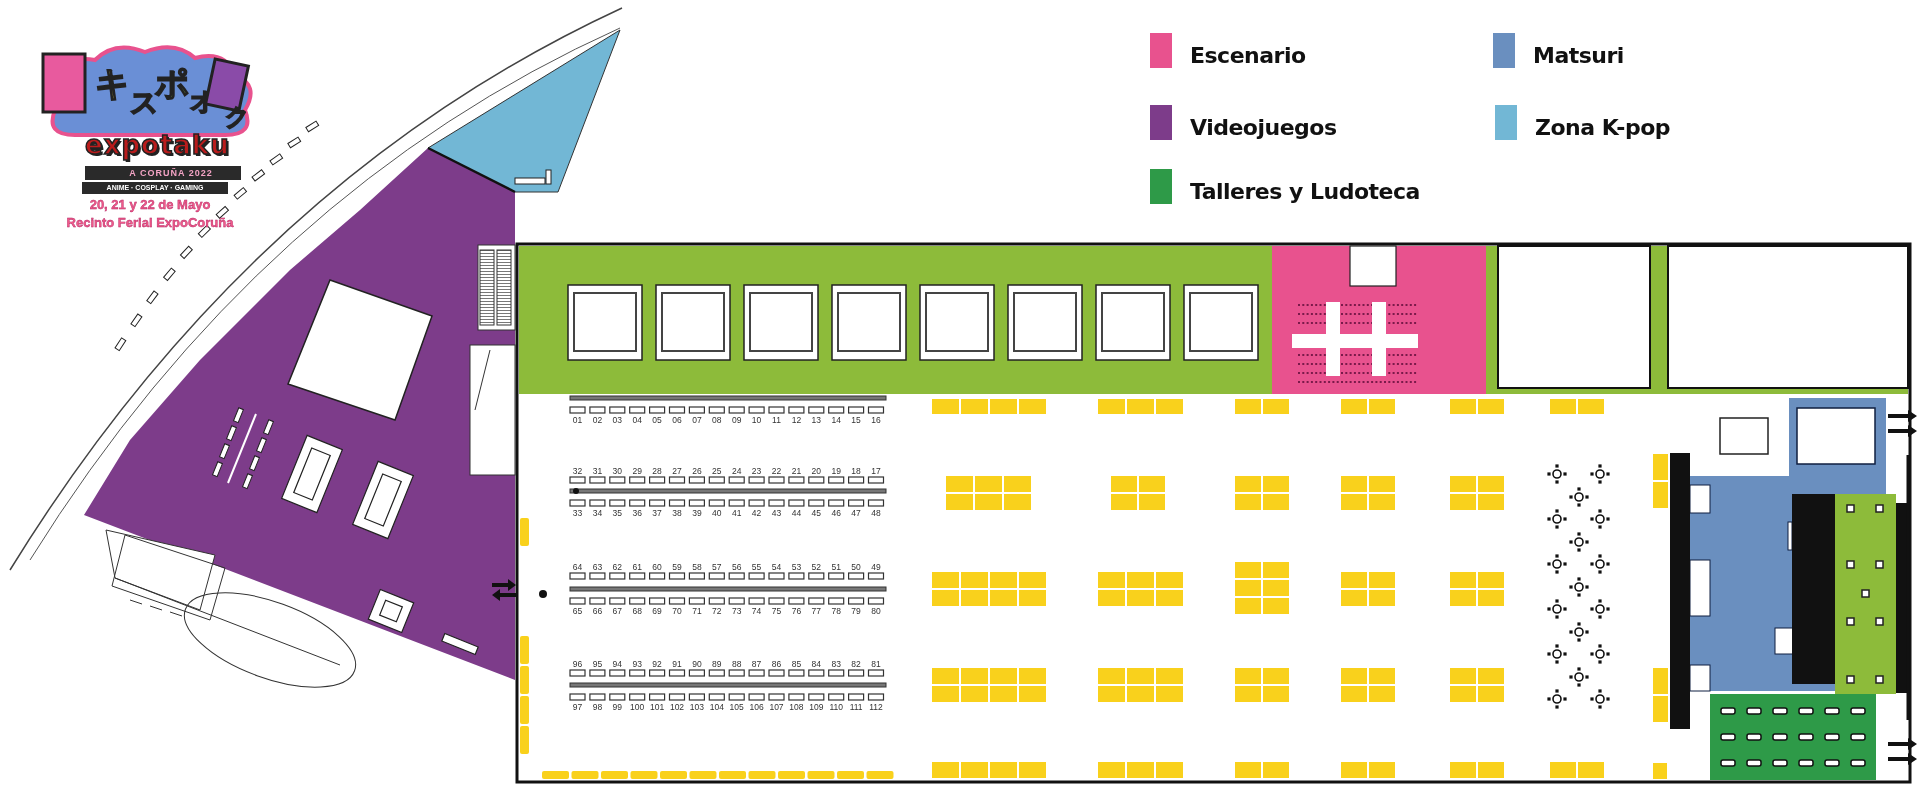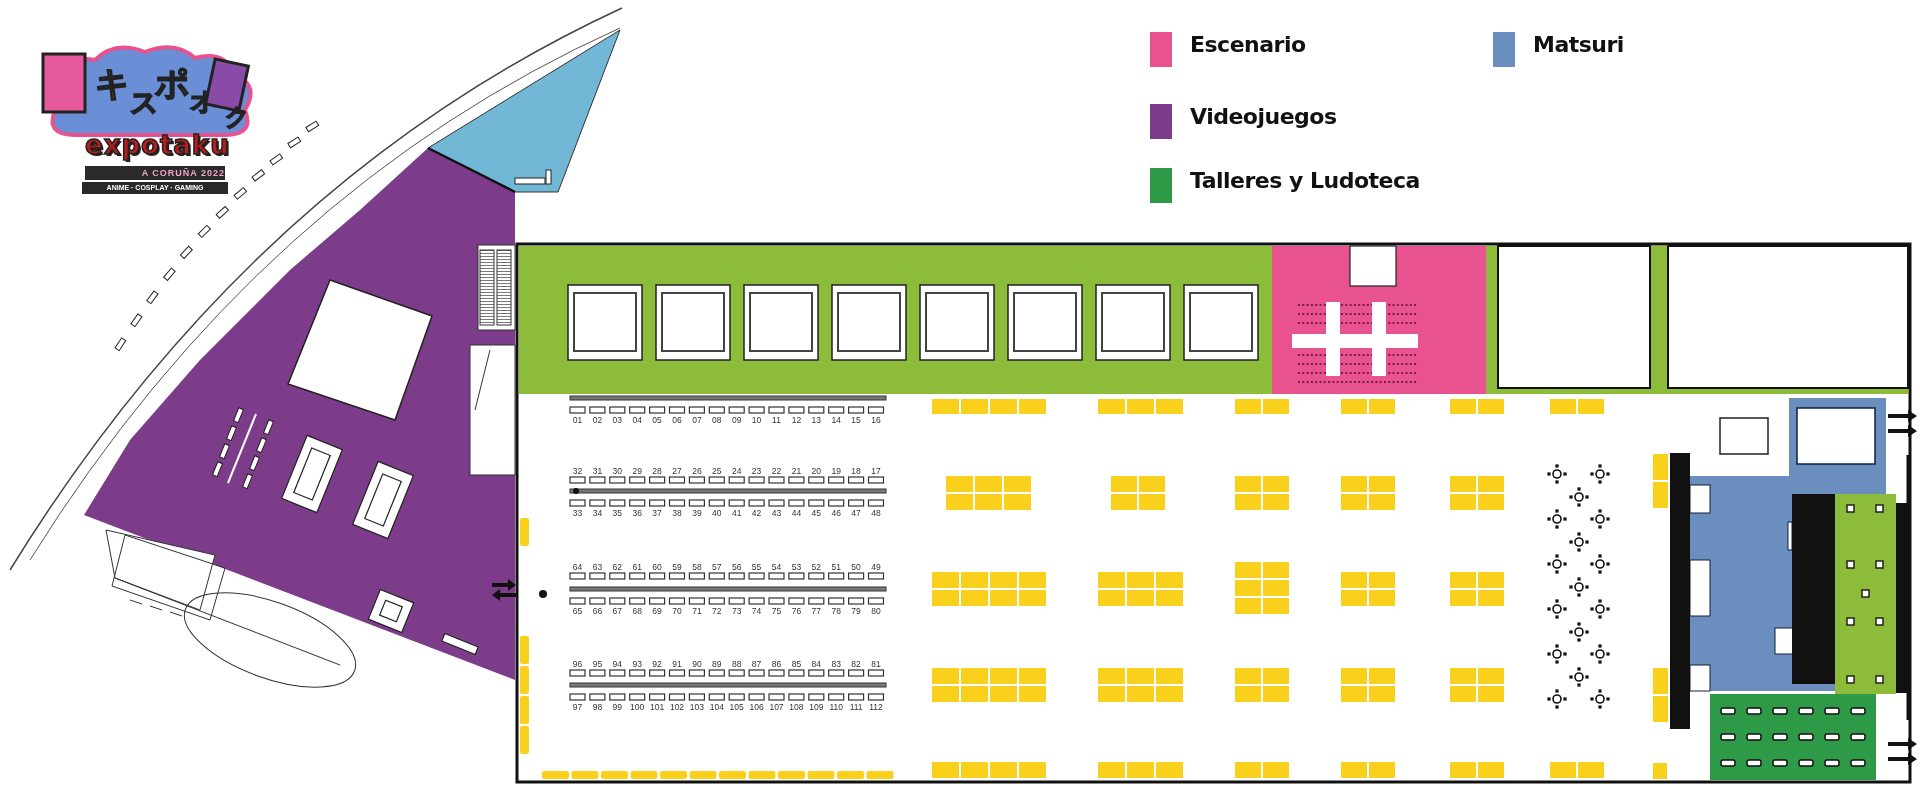--- a/index.html
+++ b/index.html
@@ -2,26 +2,26 @@
 <html><head>
 <meta charset="utf-8">
 <style>
   html,body{margin:0;padding:0;background:#fff;}
   body{width:1920px;height:791px;position:relative;overflow:hidden;font-family:"Liberation Sans",sans-serif;}
   #plan{position:absolute;left:0;top:0;width:1920px;height:791px;}
   .logo{position:absolute;left:30px;top:30px;width:240px;height:210px;}
   .logo-kana{position:absolute;left:5px;top:10px;width:230px;height:110px;}
   .logo-word{position:absolute;left:55px;top:100px;font-family:"DejaVu Sans",sans-serif;font-weight:bold;font-size:26px;color:#b91c1c;letter-spacing:1px;
     -webkit-text-stroke:1.5px #222;text-shadow:2px 2px 0 #222;}
-  .logo-sub{position:absolute;left:55px;top:136px;width:140px;height:14px;background:#2a2a2a;color:#f3a3c4;font-size:9px;font-weight:bold;text-align:right;line-height:14px;letter-spacing:1px;}
+  .logo-sub{position:absolute;left:55px;top:136px;width:140px;height:14px;background:#2a2a2a;color:#f3a3c4;font-size:9px;font-weight:bold;text-align:center;line-height:14px;letter-spacing:1px;padding-left:16px;}
   .logo-tag{position:absolute;left:52px;top:152px;width:146px;height:12px;background:#2a2a2a;color:#fff;font-size:7px;font-weight:bold;text-align:center;line-height:12px;}
   .logo-date{position:absolute;left:0;top:166px;width:240px;text-align:center;font-weight:bold;font-size:13px;color:#f05a8a;line-height:18px;
     -webkit-text-stroke:0.4px #b02060;}
   .legend{position:absolute;left:1150px;top:32px;width:650px;height:190px;}
-  .legend-item{position:absolute;height:36px;display:flex;align-items:flex-start;}
+  .legend-item{position:absolute;height:36px;display:flex;align-items:flex-end;}
   .swatch{width:22px;height:35px;margin-right:18px;}
   .legend-label{font-family:"DejaVu Sans",sans-serif;font-weight:bold;font-size:22px;color:#111;letter-spacing:-0.5px;}
 </style>
 </head>
 <body>
 
 <svg id="plan" viewBox="0 0 1920 791" xmlns="http://www.w3.org/2000/svg">
 
   <path d="M10 570 Q 250 180 622 8" fill="none" stroke="#444" stroke-width="1.5"></path>
   <path d="M30 560 Q 260 190 620 28" fill="none" stroke="#555" stroke-width="1"></path>
@@ -881,32 +881,40 @@
     <text x="60" y="55" font-size="34" font-weight="bold" fill="#f5e13a" stroke="#222" stroke-width="1.5" font-family="DejaVu Sans, sans-serif">キ</text>
     <text x="95" y="72" font-size="28" font-weight="bold" fill="#6fc2e8" stroke="#222" stroke-width="1.5" font-family="DejaVu Sans, sans-serif">ス</text>
     <text x="120" y="55" font-size="34" font-weight="bold" fill="#8dc63f" stroke="#222" stroke-width="1.5" font-family="DejaVu Sans, sans-serif">ポ</text>
     <text x="155" y="70" font-size="26" font-weight="bold" fill="#f5e13a" stroke="#222" stroke-width="1.5" font-family="DejaVu Sans, sans-serif">オ</text>
     <rect x="175" y="22" width="34" height="46" fill="#8a4ba8" stroke="#222" stroke-width="3" transform="rotate(12 192 45)"></rect>
     <text x="190" y="85" font-size="24" font-weight="bold" fill="#5cc05c" stroke="#222" stroke-width="1.5" font-family="DejaVu Sans, sans-serif">ク</text>
   </svg>
   <div class="logo-word">expotaku</div>
   <div class="logo-sub">A CORUÑA 2022</div>
   <div class="logo-tag">ANIME · COSPLAY · GAMING</div>
+  <div class="logo-date">
+    <div>20, 21 y 22 de Mayo</div>
+    <div>Recinto Ferial ExpoCoruña</div>
+  </div>
 </div>
 
 <div class="legend">
   <div class="legend-item" style="left:0;top:0">
     <div class="swatch" style="background:#e8528e"></div>
     <span class="legend-label">Escenario</span>
   </div>
   <div class="legend-item" style="left:343px;top:0">
     <div class="swatch" style="background:#6a8fbf"></div>
     <span class="legend-label">Matsuri</span>
   </div>
   <div class="legend-item" style="left:0;top:72px">
     <div class="swatch" style="background:#7d3c8a"></div>
     <span class="legend-label">Videojuegos</span>
   </div>
+  <div class="legend-item" style="left:345px;top:72px">
+    <div class="swatch" style="background:#72b7d5"></div>
+    <span class="legend-label">Zona K-pop</span>
+  </div>
   <div class="legend-item" style="left:0;top:136px">
     <div class="swatch" style="background:#2e9a48"></div>
     <span class="legend-label">Talleres y Ludoteca</span>
   </div>
 </div>
 
 </body></html>

